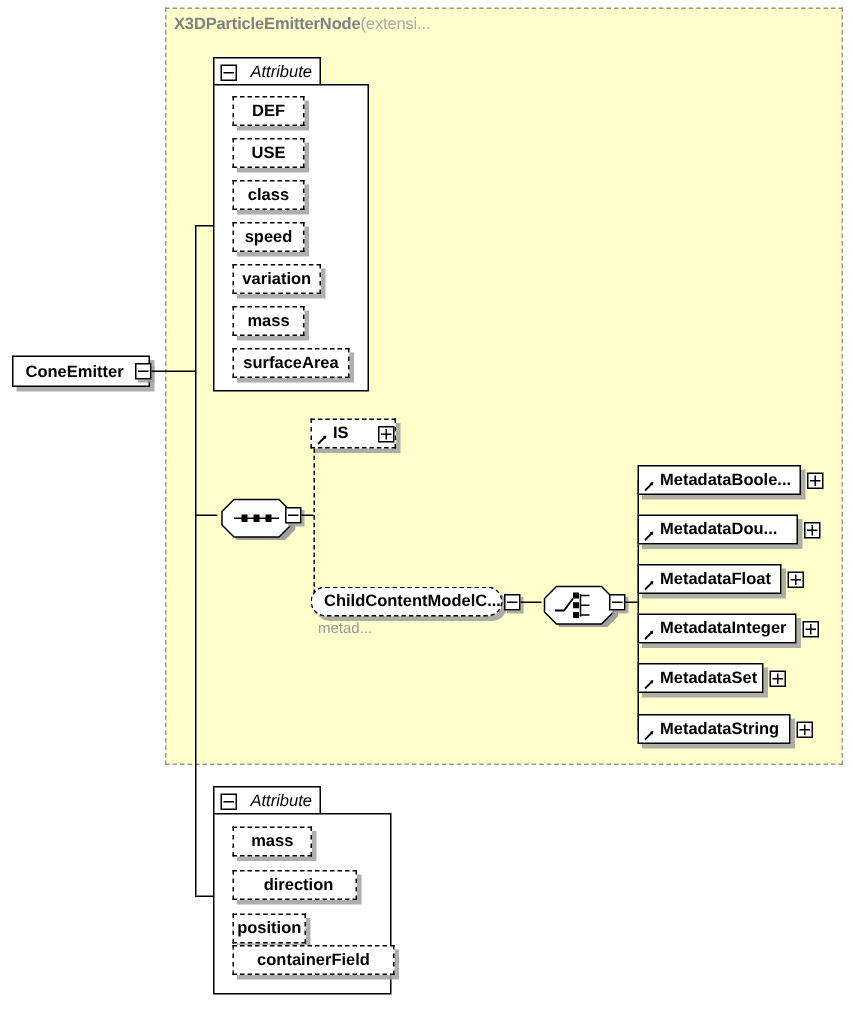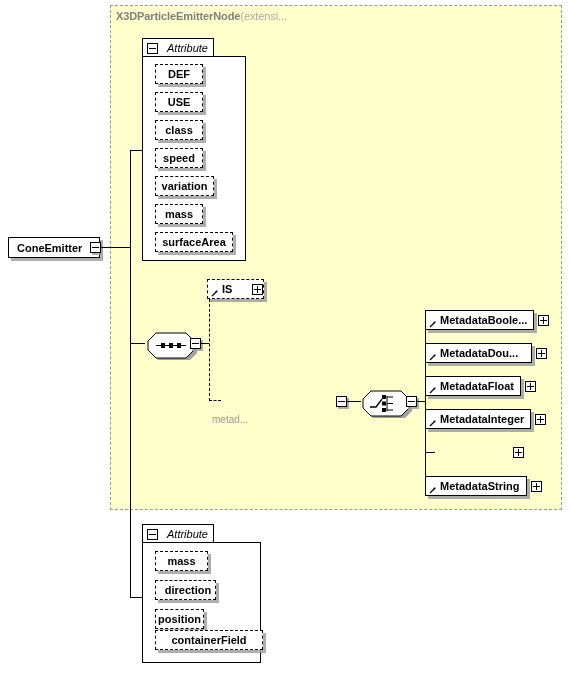--- a/index.html
+++ b/index.html
@@ -301,20 +301,23 @@
 
   <div class="child-opt" style="left:207px; top:279px; width:57px;">
     <span class="child-label">IS</span>
     <svg class="ref-arrow" viewBox="0 0 8 8">
       <path d="M1 7 L6 2" stroke="#000000" stroke-width="1.2" fill="none"></path>
       <path d="M6.6 1.4 L4.2 2.0 L6.0 3.8 Z" fill="#000000"></path>
     </svg>
   </div>
   <div class="expander plus" style="left:252px; top:284px;"></div>
 
+  <div class="child-opt rounded" style="left:207px; top:391px; width:128px;">
+    <span class="child-label noarrow">ChildContentModelC...</span>
+  </div>
   <div class="expander hang" style="left:336px; top:396px;"></div>
   <div class="annotation" style="left:212px; top:414px;text-align:center;">metad...</div>
 
   <div class="line-h" style="left:347px; top:401px; width:14px;"></div>
 
   <div class="compositor-wrap" style="left:360px; top:388px;">
     <svg width="52" height="30" viewBox="0 0 52 30">
       <polygon points="11,3 41,3 49,11 49,20 41,28 11,28 3,20 3,11" fill="#a0a0a0" transform="translate(3,3)"></polygon>
       <polygon points="11,3 41,3 49,11 49,20 41,28 11,28 3,20 3,11" fill="#ffffff" stroke="#000000" stroke-width="1"></polygon>
       <path d="M10 19 L16 19 L22 11" stroke="#000000" stroke-width="1.3" fill="none"></path>
@@ -368,41 +371,48 @@
 
   <div class="child-ref" style="left:425px; top:409px; width:106px;">
     <span class="child-label">MetadataInteger</span>
     <svg class="ref-arrow" viewBox="0 0 8 8">
       <path d="M1 7 L6 2" stroke="#000000" stroke-width="1.2" fill="none"></path>
       <path d="M6.6 1.4 L4.2 2.0 L6.0 3.8 Z" fill="#000000"></path>
     </svg>
   </div>
   <div class="expander plus" style="left:535px; top:414px;"></div>
 
+  <div class="child-ref" style="left:425px; top:442px; width:84px;">
+    <span class="child-label">MetadataSet</span>
+    <svg class="ref-arrow" viewBox="0 0 8 8">
+      <path d="M1 7 L6 2" stroke="#000000" stroke-width="1.2" fill="none"></path>
+      <path d="M6.6 1.4 L4.2 2.0 L6.0 3.8 Z" fill="#000000"></path>
+    </svg>
+  </div>
   <div class="expander plus" style="left:513px; top:447px;"></div>
 
   <div class="child-ref" style="left:425px; top:476px; width:102px;">
     <span class="child-label">MetadataString</span>
     <svg class="ref-arrow" viewBox="0 0 8 8">
       <path d="M1 7 L6 2" stroke="#000000" stroke-width="1.2" fill="none"></path>
       <path d="M6.6 1.4 L4.2 2.0 L6.0 3.8 Z" fill="#000000"></path>
     </svg>
   </div>
   <div class="expander plus" style="left:531px; top:481px;"></div>
 
   <div class="attr-tab" style="left:142px; top:524px; width:72px;">
     <span class="expander inline"></span>
     <span class="tab-text">Attribute</span>
   </div>
   <div class="attr-group" style="left:142px; top:542px; width:119px; height:121px;"></div>
 
   <div class="attr-item" style="left:155px; top:551px; width:53px;">
     <span>mass</span>
   </div>
-  <div class="attr-item" style="left:155px; top:580px; width:61px;padding-left:14px;">
+  <div class="attr-item" style="left:155px; top:580px; width:83px;padding-left:14px;">
     <span>direction</span>
   </div>
   <div class="attr-item" style="left:155px; top:609px; width:49px;">
     <span>position</span>
   </div>
   <div class="attr-item" style="left:155px; top:630px; width:108px;">
     <span>containerField</span>
   </div>
 
 </div>

